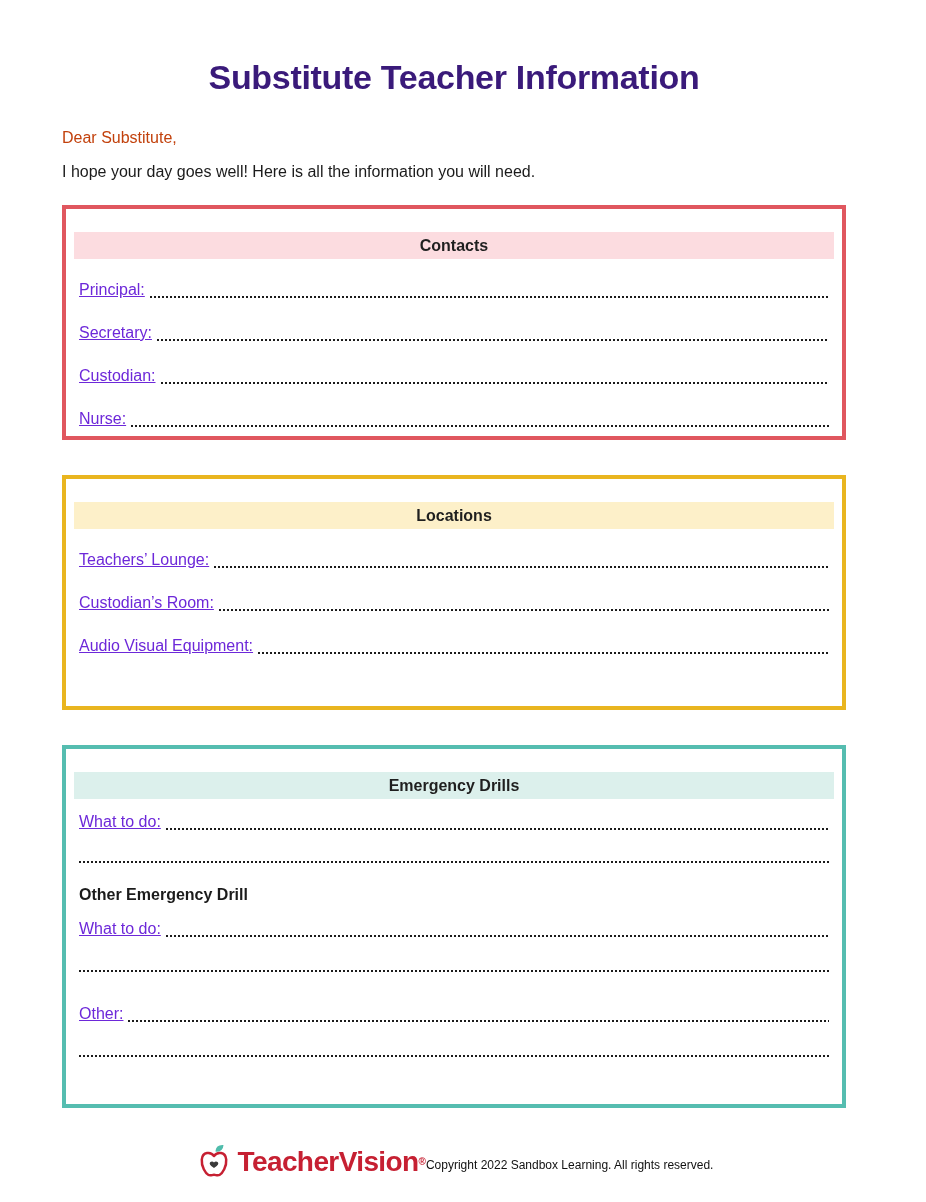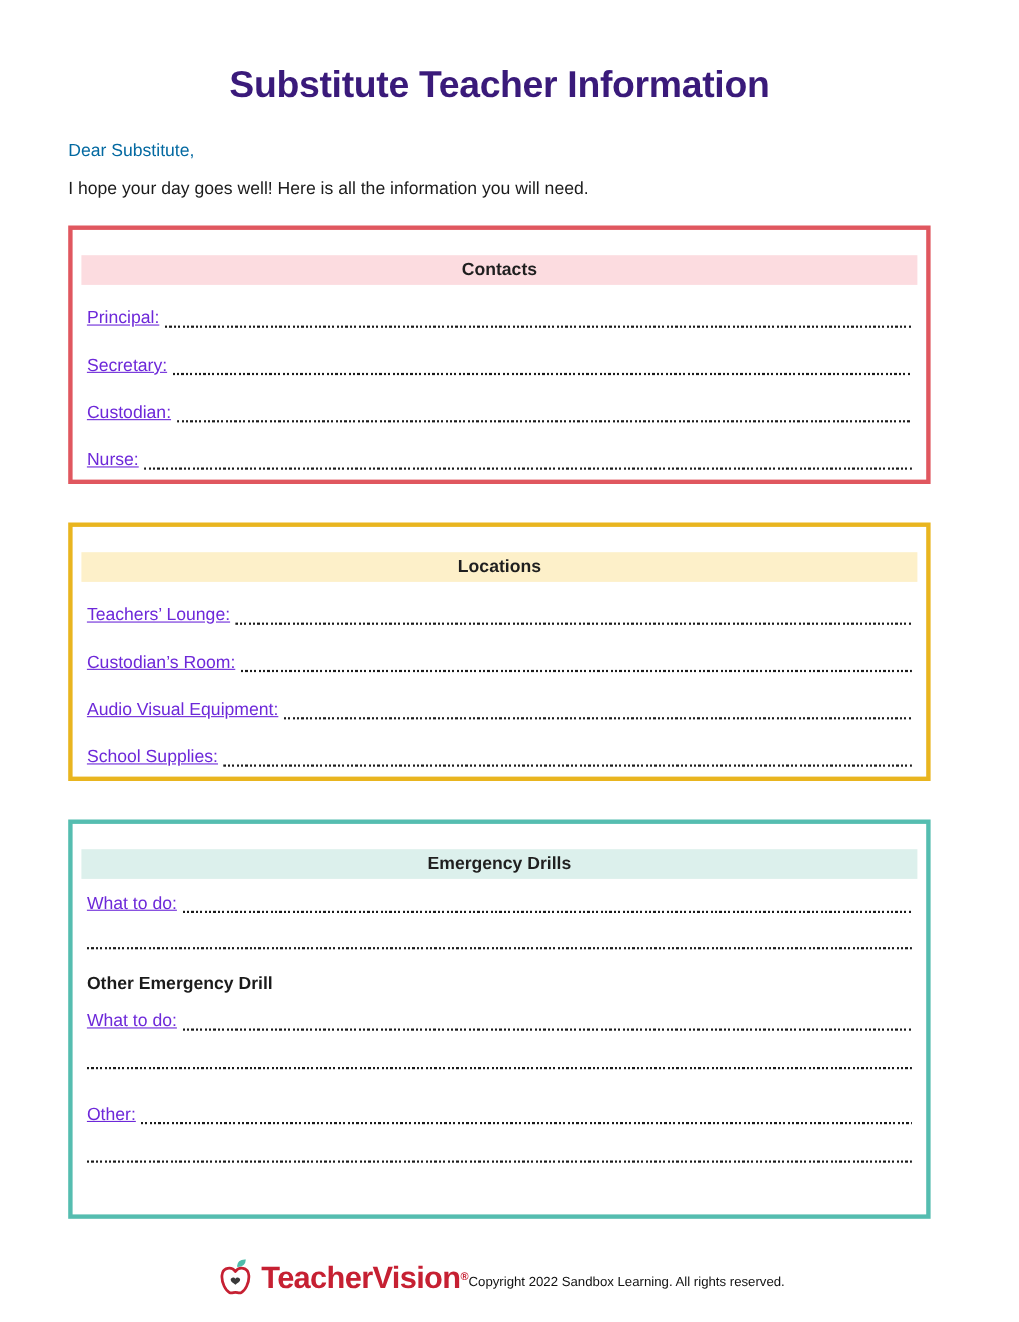--- a/index.html
+++ b/index.html
@@ -18,21 +18,21 @@
 
   .title {
     font-size: 34px;
     line-height: 42px;
     font-weight: 700;
     text-align: center;
     color: #3a1a7a;
     letter-spacing: -0.3px;
   }
 
-  .greeting { margin-top: 30px; font-size: 16px; line-height: 20px; color: #0369a1; }
+  .greeting { margin-top: 30px; font-size: 16px; line-height: 20px; color: #c2410c; }
   .intro    { margin-top: 14px; font-size: 16px; line-height: 20px; color: #1b1b1b; }
 
   .box {
     border: 4px solid;
     background: #ffffff;
   }
   .box.contacts  { margin-top: 23px; border-color: #e0575f; height: 235px; }
   .box.locations { margin-top: 35px; border-color: #e9b51f; height: 235px; }
   .box.emergency { margin-top: 35px; border-color: #55bdb0; height: 363px; }
 
@@ -152,24 +152,20 @@
     <div class="field-row">
       <span class="label">Teachers’ Lounge:</span>
       <span class="dots"></span>
     </div>
     <div class="field-row">
       <span class="label">Custodian’s Room:</span>
       <span class="dots"></span>
     </div>
     <div class="field-row">
       <span class="label">Audio Visual Equipment:</span>
-      <span class="dots"></span>
-    </div>
-    <div class="field-row">
-      <span class="label">School Supplies:</span>
       <span class="dots"></span>
     </div>
   </section>
 
   <section class="box emergency">
     <div class="section-bar">Emergency Drills</div>
 
     <div class="field-row">
       <span class="label">What to do:</span>
       <span class="dots"></span>

